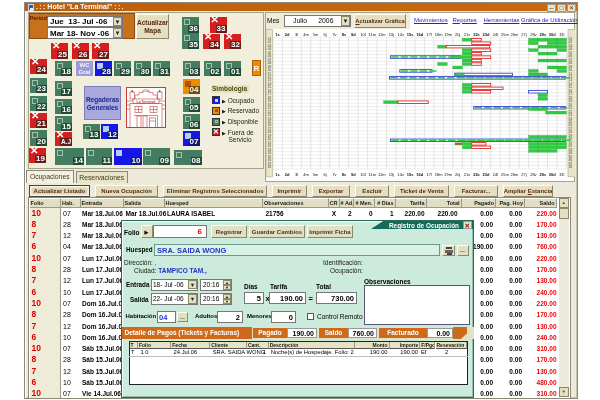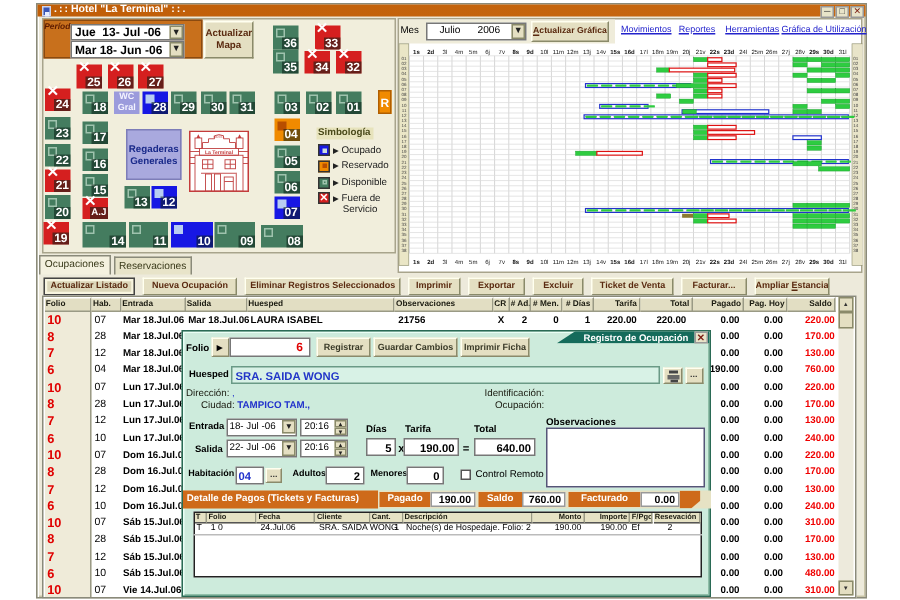--- a/index.html
+++ b/index.html
@@ -25,21 +25,21 @@
 <div style="left:547px;top:4px;width:9px;height:7.5px;background:#E8E4C9;border:1px solid #999;color:#333;font-size:6px;line-height:6px;text-align:center;">─</div>
 <div style="left:557px;top:4px;width:9px;height:7.5px;background:#E8E4C9;border:1px solid #999;color:#333;font-size:6px;line-height:6px;text-align:center;">□</div>
 <div style="left:567px;top:4px;width:9px;height:7.5px;background:#E8E4C9;border:1px solid #999;color:#7a1a10;font-size:6px;line-height:6px;text-align:center;">✕</div>
 <div style="left:28px;top:12px;width:236px;height:157px;background:#F1EEDC;border:1px solid #A8A48C;"></div>
 <div style="left:28.5px;top:13px;width:106px;height:26px;background:#C8701C;border:1px solid #8a4a10;"></div>
 <div style="left:29.5px;top:14.5px;width:18px;height:7px;color:#5B1A00;font-size:5.6px;font-weight:bold;font-style:italic;">Período</div>
 <div style="left:47px;top:15.5px;width:76px;height:11.5px;background:#fff;border:1px solid #777;"></div>
 <div style="left:50px;top:17.0px;width:64px;height:9px;color:#000;font-size:8px;font-weight:bold;line-height:9px;">Jue&nbsp; 13- Jul -06</div>
 <div style="left:113px;top:16.5px;width:9px;height:9.5px;background:#E4DFC2;border:1px solid #8A8A6A;color:#222;font-size:6px;line-height:8px;text-align:center;">▼</div>
 <div style="left:47px;top:27.2px;width:76px;height:11.5px;background:#fff;border:1px solid #777;"></div>
-<div style="left:50px;top:28.7px;width:64px;height:9px;color:#000;font-size:8px;font-weight:bold;line-height:9px;">Mar 18- Jun -06</div>
+<div style="left:50px;top:28.7px;width:64px;height:9px;color:#000;font-size:8px;font-weight:bold;line-height:9px;">Mar 18- Nov -06</div>
 <div style="left:113px;top:28.2px;width:9px;height:9.5px;background:#E4DFC2;border:1px solid #8A8A6A;color:#222;font-size:6px;line-height:8px;text-align:center;">▼</div>
 <div class="btn" style="left:136px;top:14px;width:33px;height:25px;font-size:6.5px;line-height:8px;padding-top:4px;">Actualizar<br>Mapa</div>
 <div class="room" style="left:182px;top:17px;width:17px;height:15.5px;background:#447C5F;">
     <div class="sq" style="border:1px solid #9fc3ae;"></div>
     <div class="n" style="font-size:8px;">36</div>
   </div>
 <div class="room" style="left:209.5px;top:17px;width:17px;height:15.5px;background:#D51F1F;">
     <div class="x">✕</div>
     <div class="n" style="font-size:8px;">33</div>
   </div>
@@ -787,21 +787,21 @@
 <div style="left:244px;top:282.5px;width:20px;height:8px;color:#000;font-size:6.5px;font-weight:bold;">Días</div>
 <div style="left:244px;top:291.5px;width:20px;height:12px;background:#fff;border:1px solid #777;"></div>
 <div style="left:245px;top:294px;width:16px;height:9px;color:#000;font-size:7.5px;font-weight:bold;text-align:right;">5</div>
 <div style="left:265.5px;top:293.5px;width:8px;height:9px;color:#000;font-size:7.5px;font-weight:bold;">x</div>
 <div style="left:270px;top:282.5px;width:24px;height:8px;color:#000;font-size:6.5px;font-weight:bold;">Tarifa</div>
 <div style="left:269px;top:291.5px;width:37px;height:12px;background:#fff;border:1px solid #777;"></div>
 <div style="left:271px;top:294px;width:32px;height:9px;color:#000;font-size:7.5px;font-weight:bold;text-align:right;">190.00</div>
 <div style="left:308.5px;top:293.5px;width:8px;height:9px;color:#000;font-size:7.5px;font-weight:bold;">=</div>
 <div style="left:316px;top:282.5px;width:24px;height:8px;color:#000;font-size:6.5px;font-weight:bold;">Total</div>
 <div style="left:316px;top:291.5px;width:41px;height:12px;background:#fff;border:1px solid #777;"></div>
-<div style="left:318px;top:294px;width:36px;height:9px;color:#000;font-size:7.5px;font-weight:bold;text-align:right;">640.00</div>
+<div style="left:318px;top:294px;width:36px;height:9px;color:#000;font-size:7.5px;font-weight:bold;text-align:right;">730.00</div>
 <div style="left:364px;top:277.5px;width:60px;height:8px;color:#000;font-size:6.5px;font-weight:bold;">Observaciones</div>
 <div style="left:364px;top:285px;width:106px;height:40px;background:#fff;border:1px solid #557;"></div>
 <div style="left:125.5px;top:313px;width:40px;height:9px;color:#000;font-size:6px;font-weight:bold;">Habitación</div>
 <div style="left:157px;top:311px;width:19px;height:12px;background:#fff;border:1px solid #777;"></div>
 <div style="left:159px;top:313px;width:14px;height:9px;color:#2233CC;font-size:7.5px;font-weight:bold;">04</div>
 <div class="btn" style="left:177px;top:312px;width:11px;height:10px;font-size:6px;line-height:8px;color:#333;">...</div>
 <div style="left:195px;top:313px;width:30px;height:9px;color:#000;font-size:6px;font-weight:bold;">Adultos</div>
 <div style="left:217px;top:311px;width:26px;height:12px;background:#fff;border:1px solid #777;"></div>
 <div style="left:219px;top:313px;width:21px;height:9px;color:#000;font-size:7.5px;font-weight:bold;text-align:right;">2</div>
 <div style="left:247px;top:313px;width:30px;height:9px;color:#000;font-size:6px;font-weight:bold;">Menores</div>

